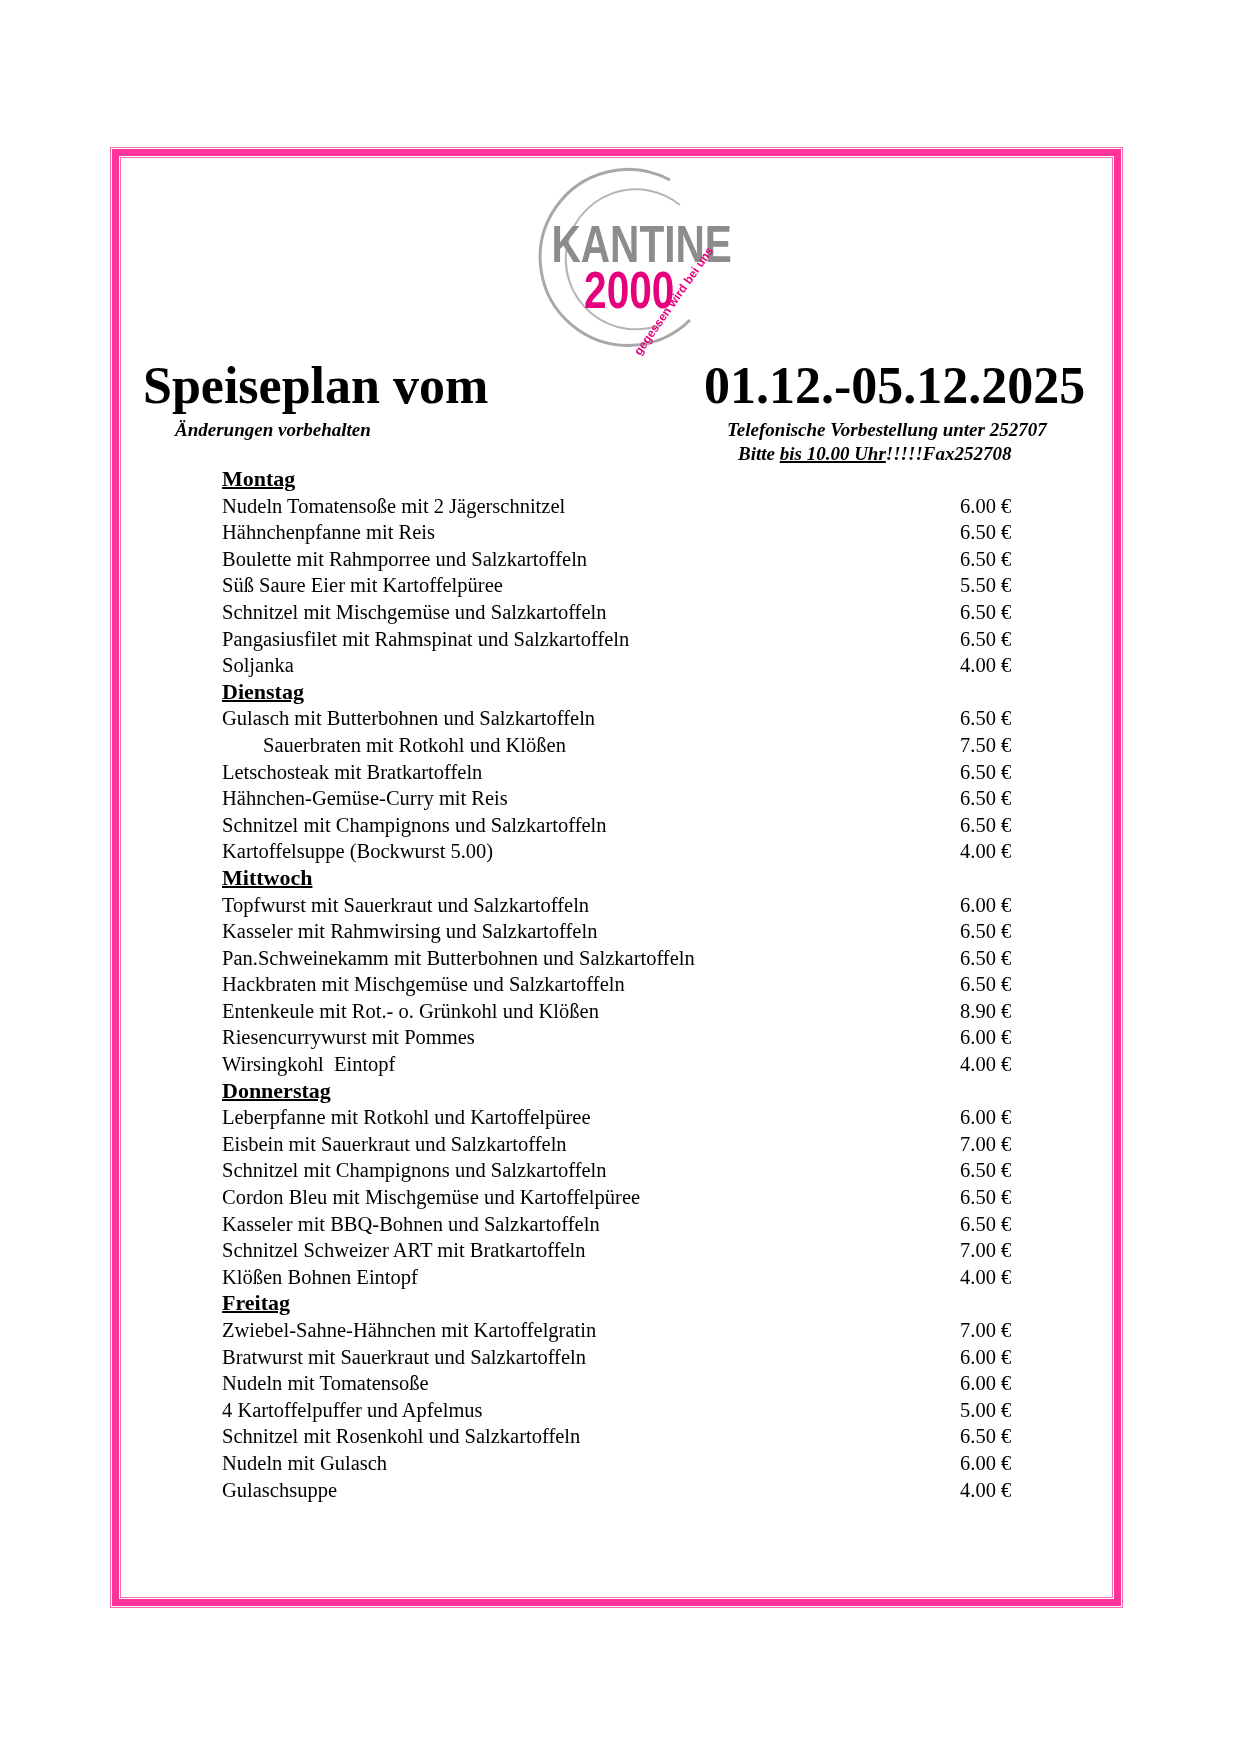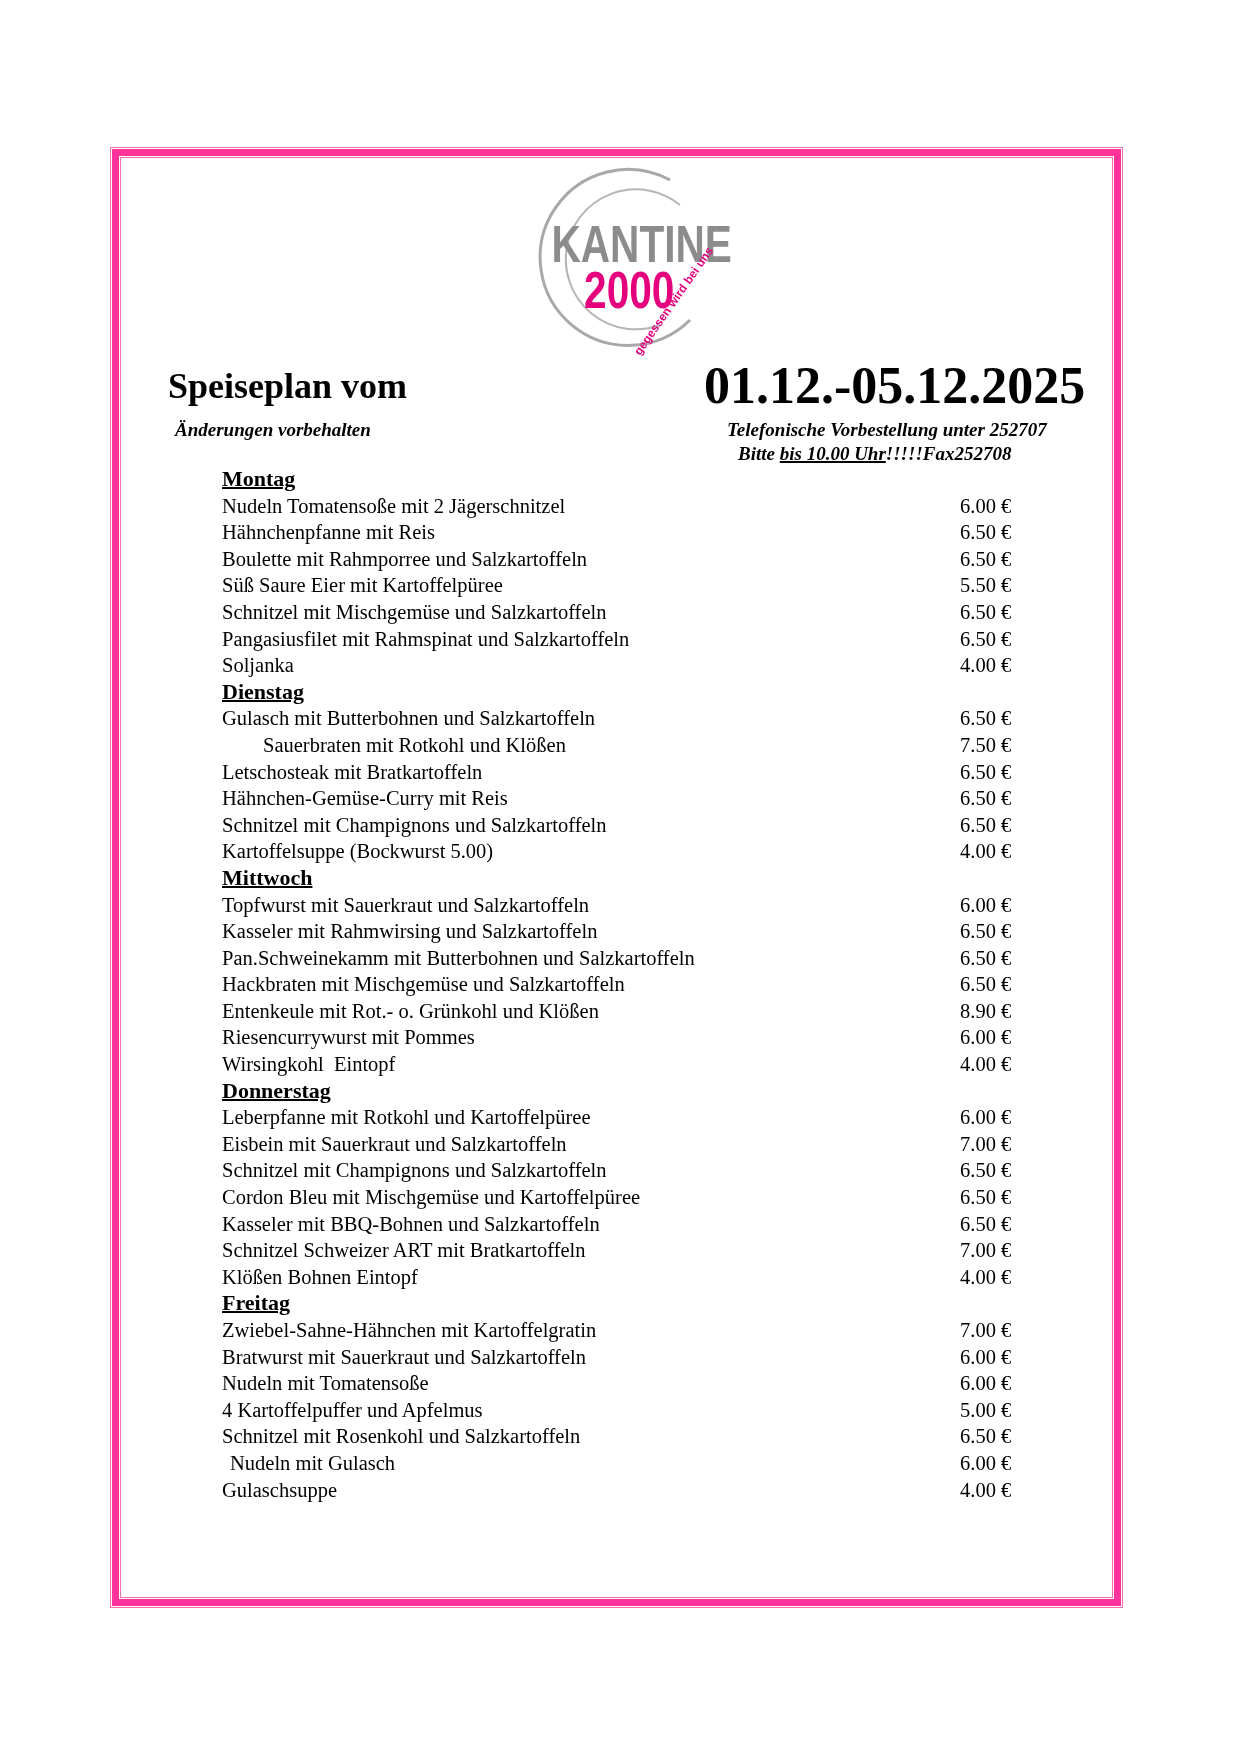--- a/index.html
+++ b/index.html
@@ -11,21 +11,21 @@
                  border:1px solid #f06fb0; box-sizing:border-box; }
   .frame-band  { position:absolute; left:112px; top:149px; width:1009px; height:1457px;
                  border:7px solid #ff3399; box-sizing:border-box; }
   .frame-inner { position:absolute; left:120px; top:157px; width:993px; height:1441px;
                  border:1px solid #f06fb0; box-sizing:border-box; }
 
   
   .logo { position:absolute; left:520px; top:160px; width:220px; height:200px; }
   .logo svg { width:220px; height:200px; display:block; }
 
-  .title-left { position:absolute; left:168px; top:356px; font-size:36px; font-weight:bold;
+  .title-left { position:absolute; left:143px; top:356px; font-size:52px; font-weight:bold;
                 line-height:60px; white-space:nowrap;text-align:center; }
   .title-right { position:absolute; left:704px; top:356px; font-size:52px; font-weight:bold;
                  line-height:60px; white-space:nowrap; }
   .subnote { position:absolute; left:175px; top:419px; font-size:19px; font-style:italic;
              font-weight:bold; white-space:nowrap; }
   .phone { position:absolute; left:727px; top:419px; font-size:19px; font-style:italic;
            font-weight:bold; white-space:nowrap; }
   .deadline { position:absolute; left:738px; top:443px; font-size:19px; font-style:italic;
               font-weight:bold; white-space:nowrap; }
   .deadline u { text-decoration:underline; text-decoration-thickness:2px; }
@@ -99,16 +99,16 @@
       <div class="dish"><span style="white-space: pre;">Schnitzel Schweizer ART mit Bratkartoffeln</span><span class="price">7.00 €</span></div>
       <div class="dish"><span style="white-space: pre;">Klößen Bohnen Eintopf</span><span class="price">4.00 €</span></div>
     </div>
     <div>
       <div class="day-heading">Freitag</div>
       <div class="dish"><span style="white-space: pre;">Zwiebel-Sahne-Hähnchen mit Kartoffelgratin</span><span class="price">7.00 €</span></div>
       <div class="dish"><span style="white-space: pre;">Bratwurst mit Sauerkraut und Salzkartoffeln</span><span class="price">6.00 €</span></div>
       <div class="dish"><span style="white-space: pre;">Nudeln mit Tomatensoße</span><span class="price">6.00 €</span></div>
       <div class="dish"><span style="white-space: pre; text-align: center;">4 Kartoffelpuffer und Apfelmus</span><span class="price">5.00 €</span></div>
       <div class="dish"><span style="white-space: pre;">Schnitzel mit Rosenkohl und Salzkartoffeln</span><span class="price">6.50 €</span></div>
-      <div class="dish"><span style="white-space: pre; margin-left: 8px;">Nudeln mit Gulasch</span><span class="price">6.00 €</span></div>
+      <div class="dish"><span style="white-space: pre;">Nudeln mit Gulasch</span><span class="price">6.00 €</span></div>
       <div class="dish"><span style="white-space: pre;">Gulaschsuppe</span><span class="price">4.00 €</span></div>
     </div>
   </div>
 
 </body></html>

